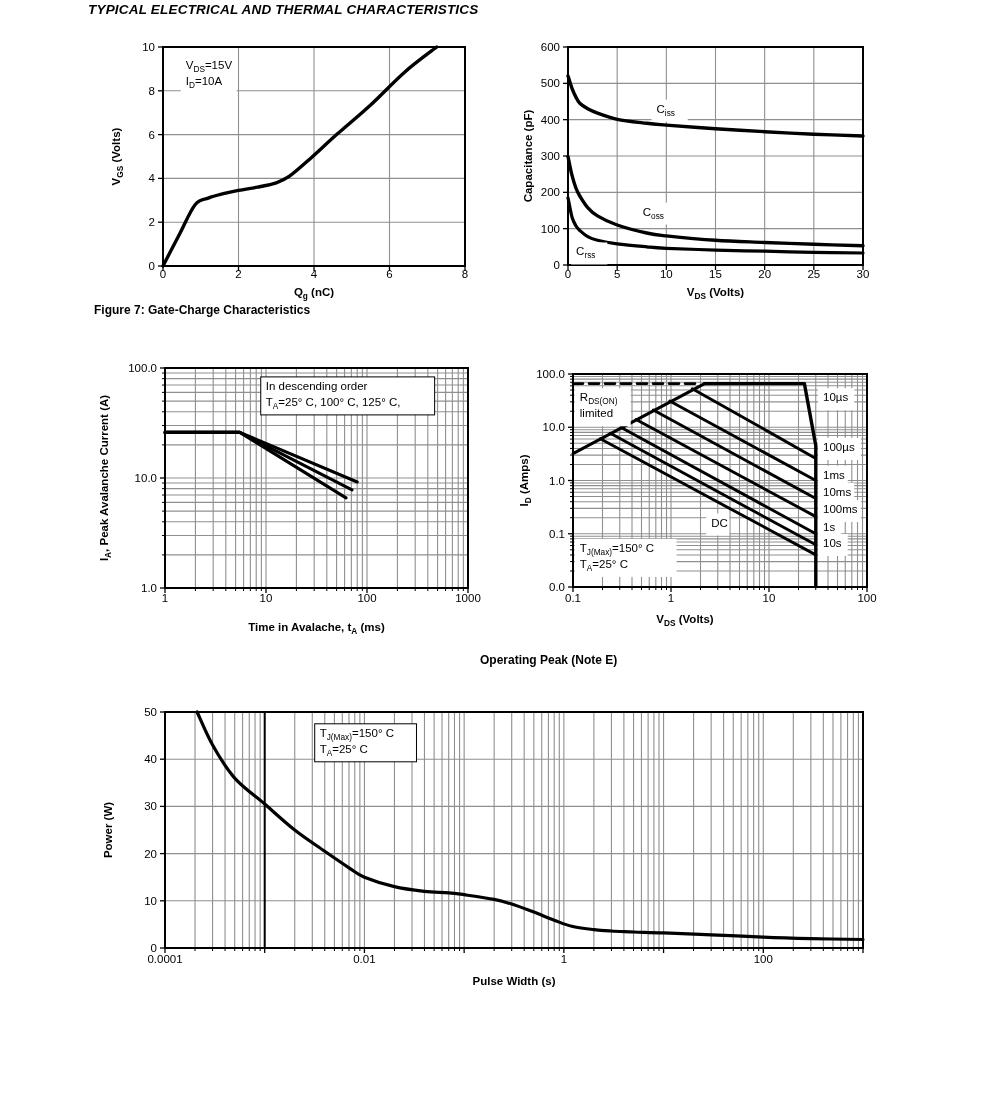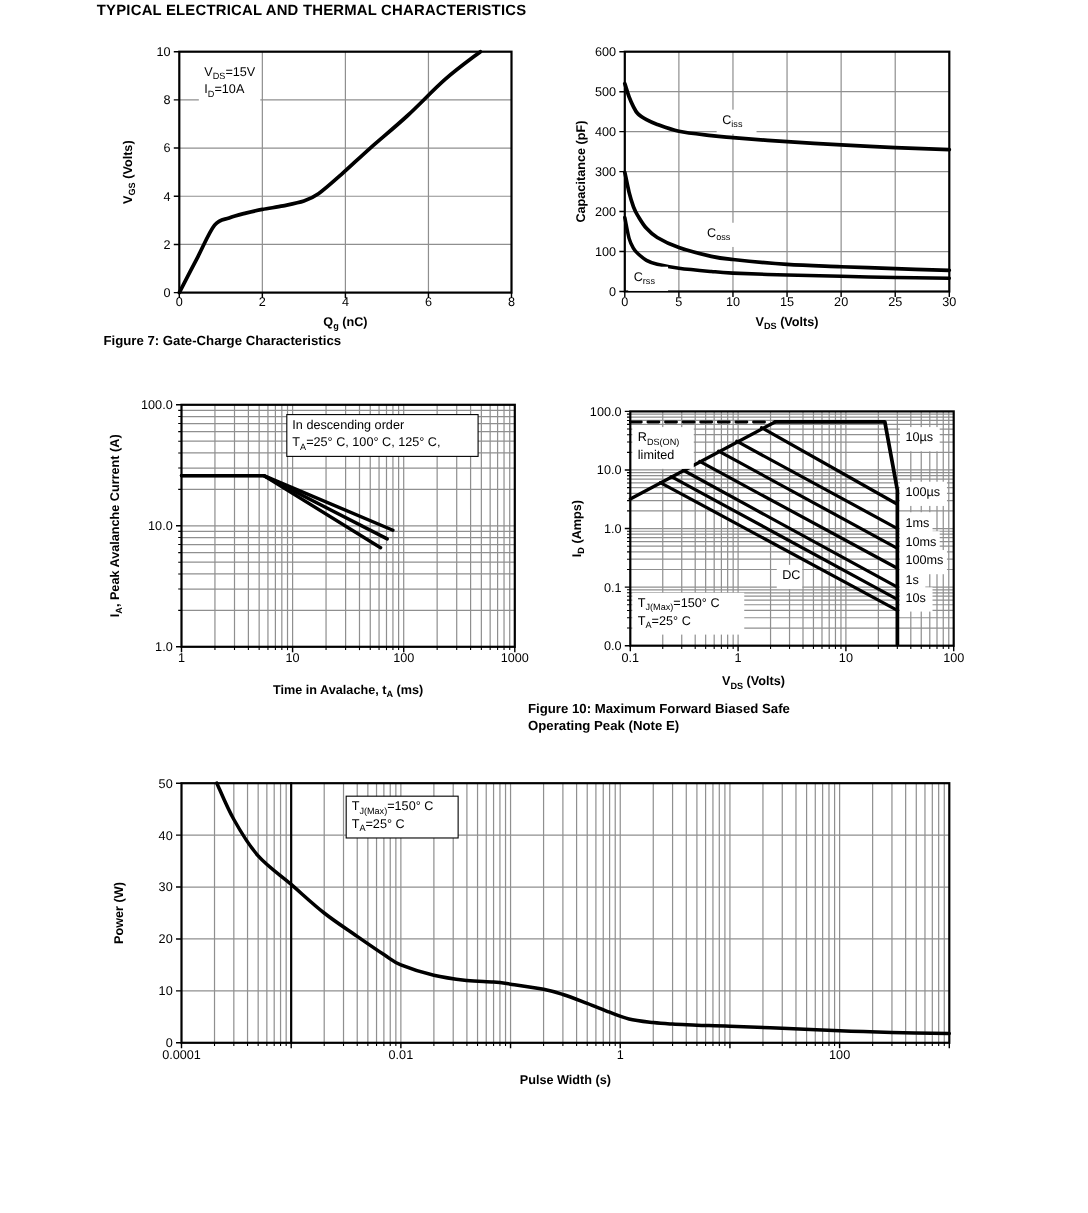--- a/index.html
+++ b/index.html
@@ -1,18 +1,18 @@
 <!DOCTYPE html>
 <html><head>
 <meta charset="utf-8">
 <style>
   html,body{margin:0;padding:0;background:#fff;}
   .page{position:relative;width:989px;height:1103px;background:#ffffff;overflow:hidden;
         font-family:"Liberation Sans", sans-serif;color:#000;}
-  .page-title{position:absolute;left:88px;top:2px;font-size:13.5px;font-weight:bold;letter-spacing:.2px;}
+  .page-title{position:absolute;left:88px;top:2px;font-size:13.5px;font-weight:bold;letter-spacing:.2px;font-style:italic;}
   .chart-host{position:absolute;}
   .caption{position:absolute;font-size:12px;font-weight:bold;text-align:left;line-height:15px;}
   svg text{fill:#000;}
 </style>
 </head>
 <body>
 
 <div class="page">
   <div class="page-title">TYPICAL ELECTRICAL AND THERMAL CHARACTERISTICS</div>
 
@@ -597,15 +597,14 @@
           <text x="234.71032629935627" y="36.80000000000001" font-size="11.5" text-anchor="start"><tspan>T</tspan><tspan font-size="8.28" dy="3">J(Max)</tspan><tspan dy="-3">=150° C</tspan></text>
           <text x="234.71032629935627" y="52.80000000000001" font-size="11.5" text-anchor="start"><tspan>T</tspan><tspan font-size="8.28" dy="3">A</tspan><tspan dy="-3">=25° C</tspan></text>
         </g>
         <g>
           <text x="429" y="285" font-size="11.5" text-anchor="middle" font-weight="bold"><tspan>Pulse Width (s)</tspan></text>
           <text x="27" y="130" font-size="11.5" text-anchor="middle" transform="rotate(-90 27 130)" font-weight="bold"><tspan>Power (W)</tspan></text>
         </g>
       </svg></div>
 
   <div class="caption" style="left:94px;top:303px;width:440px">Figure 7: Gate-Charge Characteristics</div>
-  <div class="caption" style="left:480px;top:637px;width:440px">Figure 10: Maximum Forward Biased Safe</div>
   <div class="caption" style="left:480px;top:653px;width:440px">Operating Peak (Note E)</div>
 </div>
 
 </body></html>

